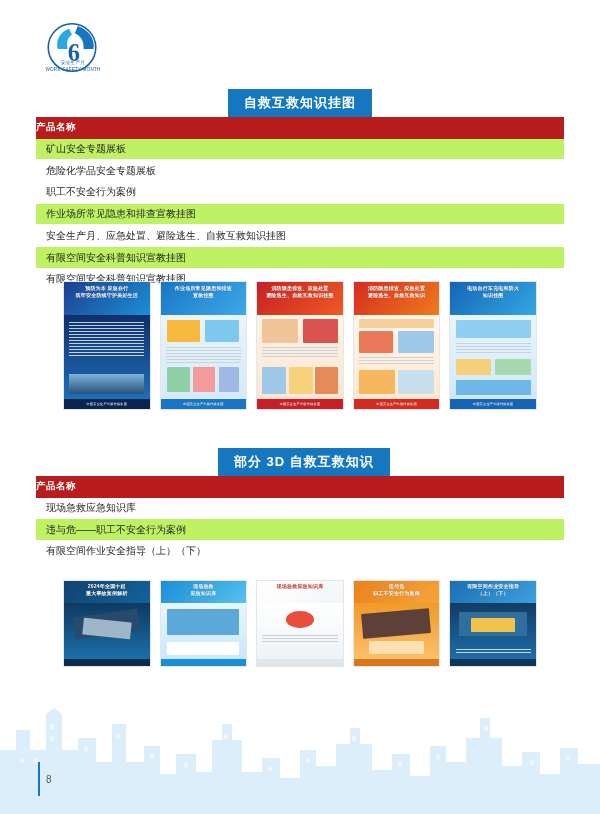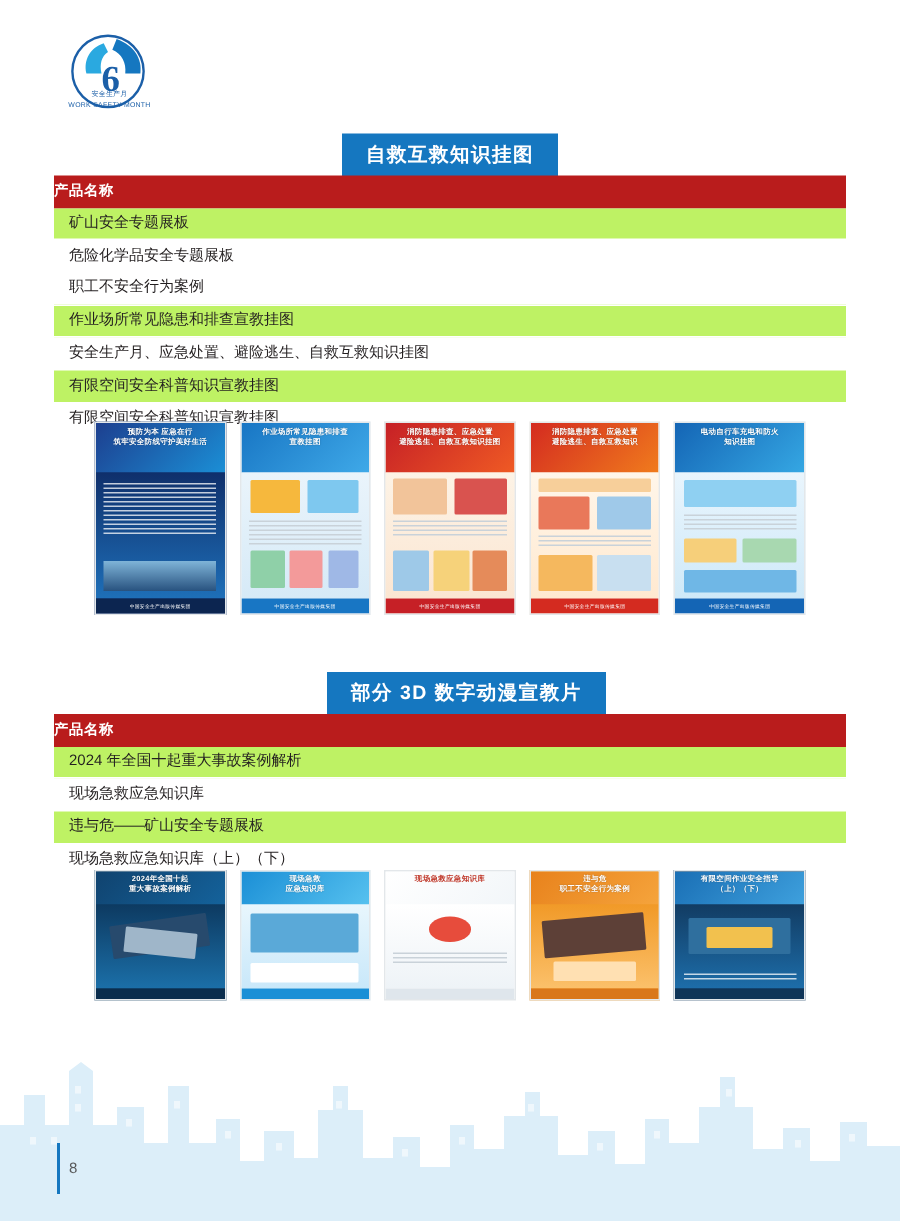--- a/index.html
+++ b/index.html
@@ -322,40 +322,37 @@
         <div class="minibox" style="left:6%;top:52%;width:42%;height:20%;background:#f6cf7a"></div>
         <div class="minibox" style="left:52%;top:52%;width:42%;height:20%;background:#a8d8b0"></div>
         <div class="minibox" style="left:6%;bottom:5%;width:88%;height:18%;background:#6fb7e6"></div>
       </div>
       <div class="pfoot" style="background:#1465b5">
         <span>中国安全生产出版传媒集团</span>
       </div>
     </div>
   </div>
 
-  <div class="section-title" id="sec2-title">部分 3D 数字动漫宣教片</div>
+  <div class="section-title" id="sec2-title">部分 3D 自救互救知识</div>
 
   <table class="tbl" id="tbl2">
     <thead>
       <tr>
           <th>产品名称</th>
         </tr>
     </thead>
     <tbody>
+      <tr class="even">
+          <td>现场急救应急知识库</td>
+        </tr>
       <tr class="odd">
-          <td>2024 年全国十起重大事故案例解析</td>
-        </tr>
-      <tr class="even">
-          <td>现场急救应急知识库</td>
-        </tr>
-      <tr class="odd">
-          <td>违与危——矿山安全专题展板</td>
-        </tr>
-      <tr class="even">
-          <td>现场急救应急知识库（上）（下）</td>
+          <td>违与危——职工不安全行为案例</td>
+        </tr>
+      <tr class="even">
+          <td>有限空间作业安全指导（上）（下）</td>
         </tr>
     </tbody>
   </table>
 
   <div class="strip" id="strip2">
 
     <div class="poster" style="background:#0d3a61">
       <div class="pbanner" style="background:linear-gradient(135deg,#10436f,#14629b)"></div>
       <div class="ptitle">
         <div>2024年全国十起</div>

